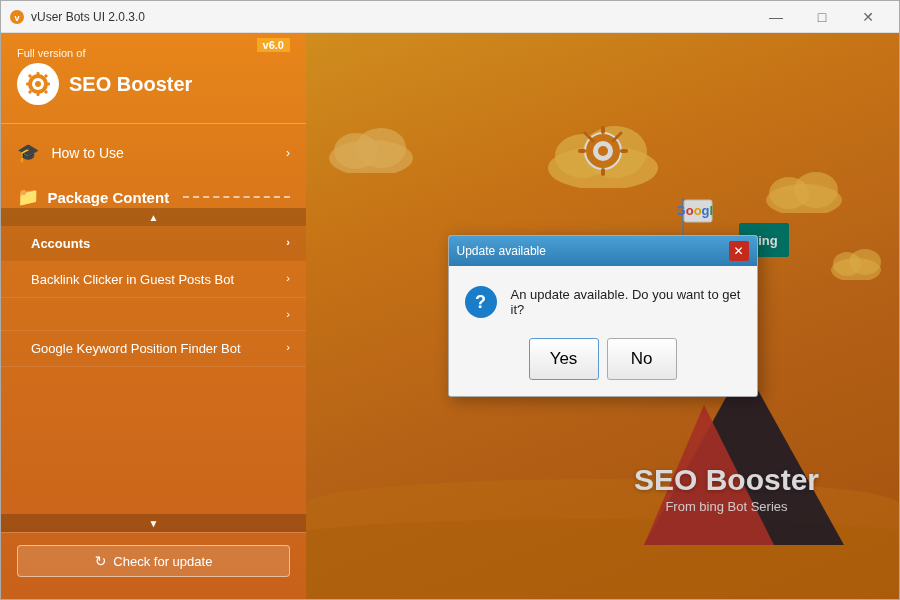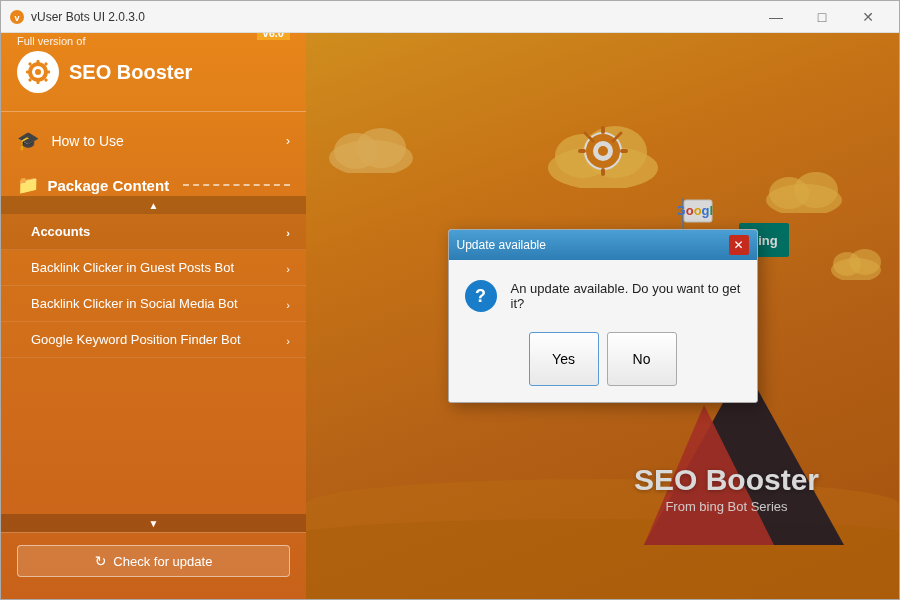--- a/index.html
+++ b/index.html
@@ -24,21 +24,21 @@
 
     .app-body { display: flex; flex: 1; overflow: hidden; }
 
     
     .sidebar {
       width: 305px; background: linear-gradient(180deg, #e8861a 0%, #d4721a 40%, #c8621a 100%);
       display: flex; flex-direction: column; flex-shrink: 0; position: relative; overflow: hidden;
     }
 
     
-    .sidebar-header { padding: 2px 16px 12px 16px; }
+    .sidebar-header { padding: 14px 16px 12px 16px; }
     .sidebar-version-badge {
       background: #f5a623; color: #fff; font-size: 11px; font-weight: bold;
       padding: 1px 6px; border-radius: 0; float: right; margin-top: -16px;
     }
     .sidebar-logo-row { display: flex; align-items: center; gap: 10px; margin-top: 4px; }
     .logo-circle {
       width: 42px; height: 42px; background: #fff; border-radius: 50%;
       display: flex; align-items: center; justify-content: center; flex-shrink: 0;
       overflow: hidden;
     }
@@ -61,21 +61,21 @@
     }
     .package-label .dashes { flex: 1; border-top: 2px dashed rgba(255,255,255,0.6); margin-left: 6px; }
 
     
     .sidebar-scroll { flex: 1; overflow-y: auto; overflow-x: hidden; position: relative; }
     .sidebar-scroll::-webkit-scrollbar { width: 8px; }
     .sidebar-scroll::-webkit-scrollbar-track { background: rgba(0,0,0,0.1); }
     .sidebar-scroll::-webkit-scrollbar-thumb { background: rgba(255,255,255,0.4); border-radius: 4px; }
 
     .sub-item {
-      display: flex; align-items: flex-end; padding: 10px 16px 10px 30px; cursor: pointer;
+      display: flex; align-items: flex-start; padding: 10px 16px 10px 30px; cursor: pointer;
       color: #fff; font-size: 13px; border-bottom: 1px solid rgba(255,255,255,0.1);
     }
     .sub-item .chevron { margin-left: auto; font-size: 11px; }
     .sub-item.active { font-weight: bold; background: rgba(0,0,0,0.08); }
 
     
     .sidebar-footer { padding: 12px 16px 14px 16px; border-top: 1px solid rgba(255,255,255,0.2); }
     .check-update-btn {
       display: flex; align-items: center; gap: 7px; background: rgba(255,255,255,0.15);
       border: 1px solid rgba(255,255,255,0.5); border-radius: 4px; padding: 7px 14px;
@@ -124,21 +124,21 @@
     .dialog-message-row { display: flex; align-items: center; gap: 14px; margin-bottom: 20px; }
     .dialog-icon {
       width: 32px; height: 32px; border-radius: 50%; background: #1a7dc9;
       display: flex; align-items: center; justify-content: center; color: #fff;
       font-size: 18px; font-weight: bold; flex-shrink: 0;
     }
     .dialog-message { font-size: 13px; color: #222; }
 
     .dialog-buttons { display: flex; justify-content: center; gap: 8px; }
     .dialog-btn {
-      padding: 18px 20px; font-size: 14px; cursor: pointer;
+      padding: 10px 20px; font-size: 17px; cursor: pointer;
       border: 1px solid #aaa; background: linear-gradient(180deg, #fff 0%, #e8e8e8 100%);
       border-radius: 3px; min-width: 70px;
     }
     .dialog-btn.primary { border-color: #5b9bd5; }
   </style>
 </head>
 <body>
 
 <div class="window">
 
@@ -214,21 +214,20 @@
         <div class="sidebar-scroll">
           <div class="sub-item active">
             <span>Accounts</span>
             <span class="chevron">›</span>
           </div>
           <div class="sub-item">
             <span>Backlink Clicker in Guest Posts Bot</span>
             <span class="chevron">›</span>
           </div>
           <div class="sub-item">
-            <span>Backlink Clicker in Social Media Bot</span>
             <span class="chevron">›</span>
           </div>
           <div class="sub-item">
             <span>Google Keyword Position Finder Bot</span>
             <span class="chevron">›</span>
           </div>
         </div>
 
         <div style="background:rgba(0,0,0,0.2); height:18px; display:flex; align-items:center; justify-content:center; cursor:pointer;">
           <span style="color:#fff; font-size:10px;">▼</span>

